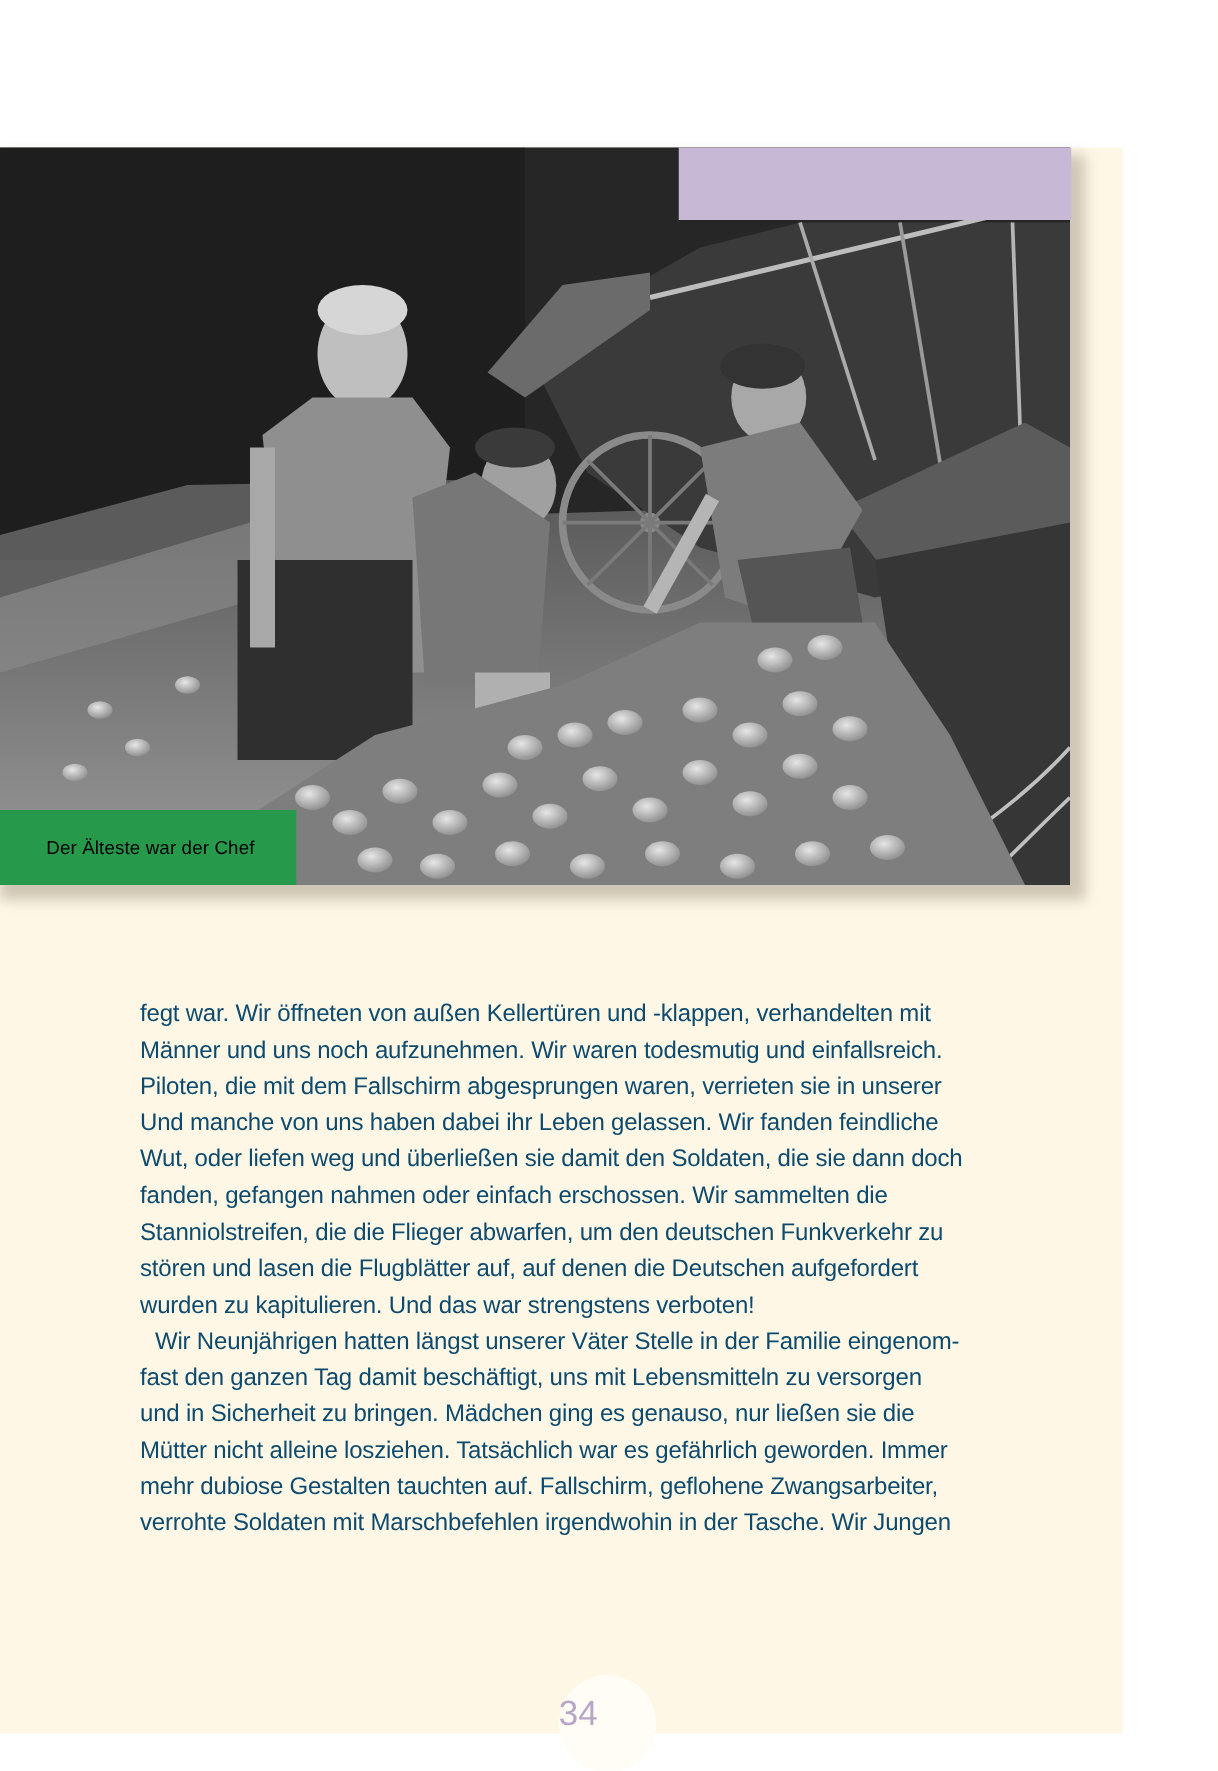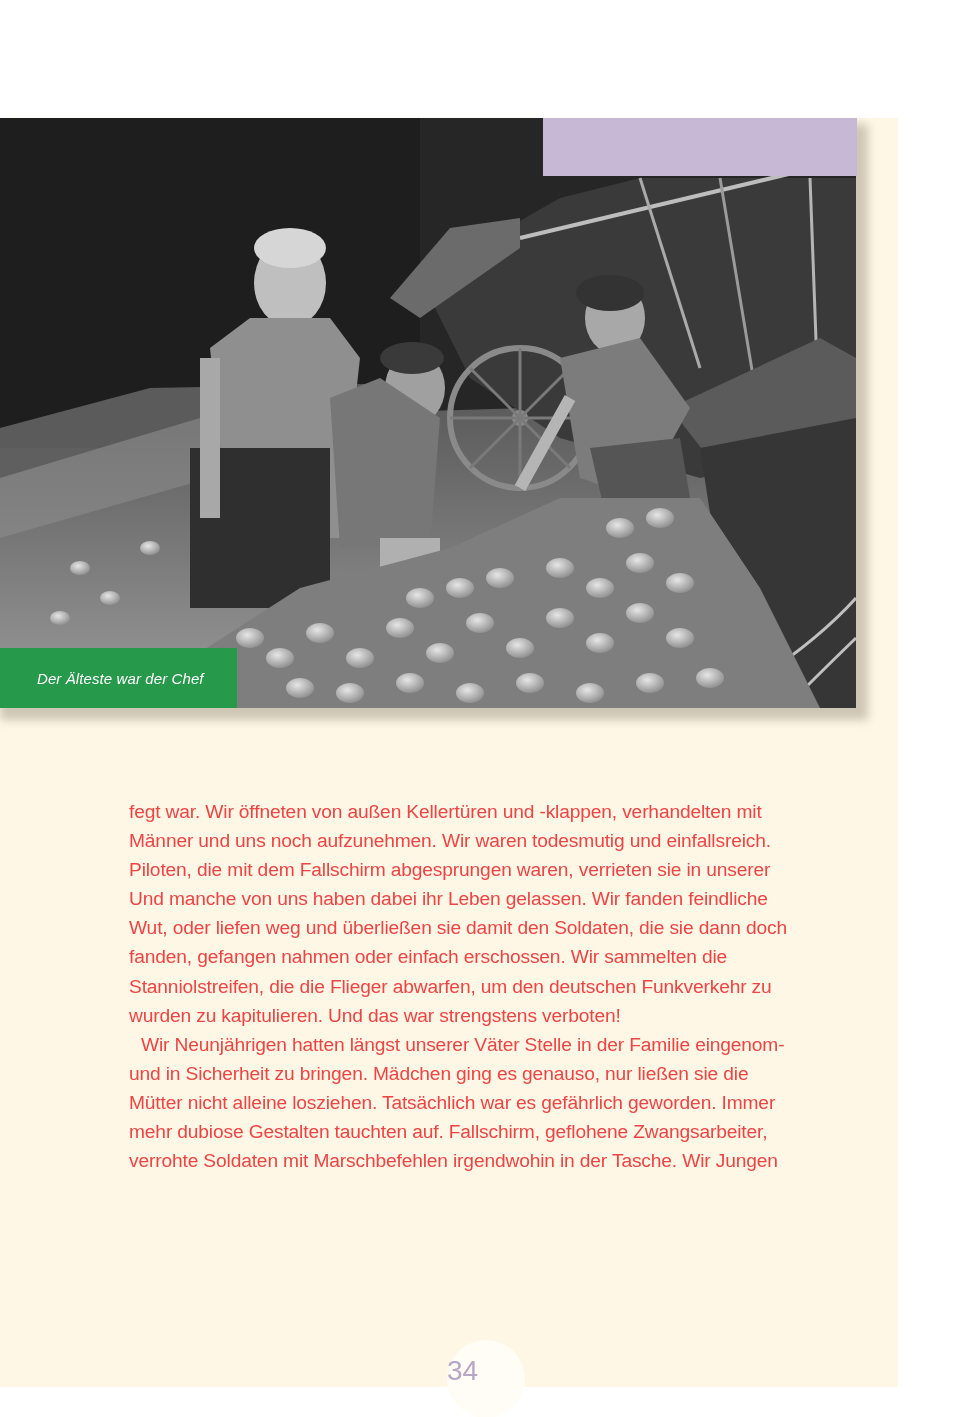--- a/index.html
+++ b/index.html
@@ -26,25 +26,25 @@
   .tag-box {
     position: absolute; left: 543px; top: 118px; width: 314px; height: 58px;
     background: #c7b8d5;
   }
   .caption-box {
     position: absolute; left: 0; top: 648px; width: 237px; height: 60px;
     background: #26994a;
     display: flex; align-items: center;
   }
   .caption-text {
-    margin-left: 37px; color: #ffffff; font-size: 15px; letter-spacing: 0.1px; font-style: italic;
+    margin-left: 37px; color: #000000; font-size: 15px; letter-spacing: 0.1px;
   }
   .body-text {
-    position: absolute; left: 129px; top: 797px; width: 740px;
-    color: #ef4444; font-size: 19.2px; line-height: 29.1px;
+    position: absolute; left: 112px; top: 797px; width: 740px;
+    color: #0c4a6e; font-size: 19.2px; line-height: 29.1px;
     letter-spacing: -0.15px;
   }
   .line { white-space: nowrap; display: block; }
   .indent { padding-left: 12px; }
   .page-num-bg {
     position: absolute; left: 447px; top: 1340px; width: 78px; height: 78px;
     border-radius: 50%; background: #fffdf6;
   }
   .page-num {
     position: absolute; left: 447px; top: 1355px; width: 78px; text-align: left;
@@ -162,24 +162,26 @@
 
 <div class="body-text">
   <div>
     <span class="line">fegt war. Wir öffneten von außen Kellertüren und -klappen, verhandelten mit</span>
     <span class="line">Männer und uns noch aufzunehmen. Wir waren todesmutig und einfallsreich.</span>
     <span class="line">Piloten, die mit dem Fallschirm abgesprungen waren, verrieten sie in unserer</span>
     <span class="line">Und manche von uns haben dabei ihr Leben gelassen. Wir fanden feindliche</span>
     <span class="line">Wut, oder liefen weg und überließen sie damit den Soldaten, die sie dann doch</span>
     <span class="line">fanden, gefangen nahmen oder einfach erschossen. Wir sammelten die</span>
     <span class="line">Stanniolstreifen, die die Flieger abwarfen, um den deutschen Funkverkehr zu</span>
+    <span class="line">stören und lasen die Flugblätter auf, auf denen die Deutschen aufgefordert</span>
     <span class="line">wurden zu kapitulieren. Und das war strengstens verboten!</span>
   </div>
   <div>
     <span class="line indent">Wir Neunjährigen hatten längst unserer Väter Stelle in der Familie eingenom-</span>
+    <span class="line">fast den ganzen Tag damit beschäftigt, uns mit Lebensmitteln zu versorgen</span>
     <span class="line">und in Sicherheit zu bringen. Mädchen ging es genauso, nur ließen sie die</span>
     <span class="line">Mütter nicht alleine losziehen. Tatsächlich war es gefährlich geworden. Immer</span>
     <span class="line">mehr dubiose Gestalten tauchten auf. Fallschirm, geflohene Zwangsarbeiter,</span>
     <span class="line">verrohte Soldaten mit Marschbefehlen irgendwohin in der Tasche. Wir Jungen</span>
   </div>
 </div>
 
 <div class="page-num-bg"></div>
 <div class="page-num">34</div>
 

